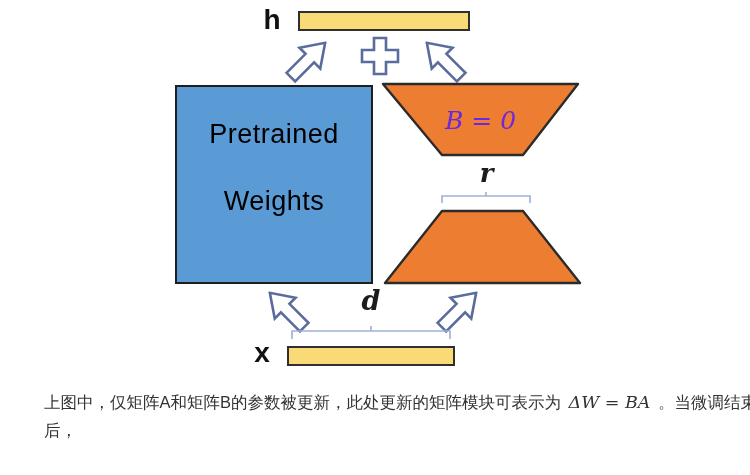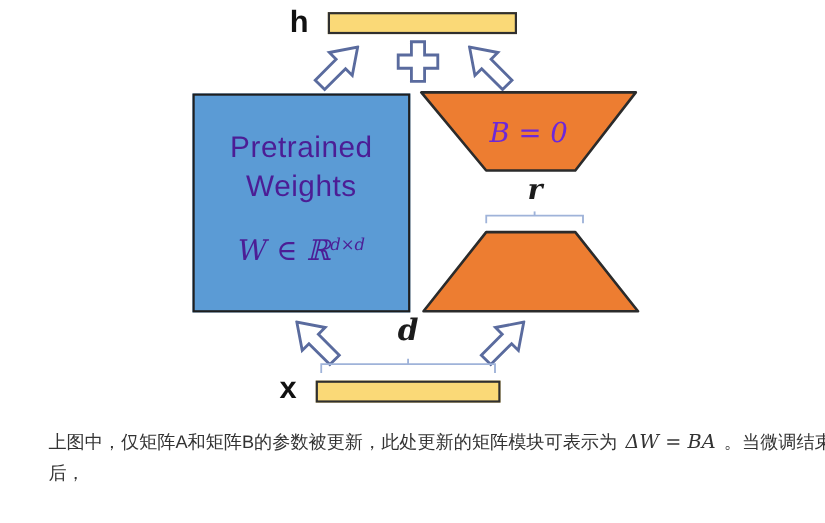--- a/index.html
+++ b/index.html
@@ -25,22 +25,22 @@
   .arrow-tl{left:282px;top:41px;transform:rotate(-45deg);}
   .arrow-tr{left:418px;top:41px;transform:rotate(-135deg);}
   .arrow-bl{left:261px;top:291px;transform:rotate(-135deg);}
   .arrow-br{left:433px;top:291px;transform:rotate(-45deg);}
   .plus{left:360px;top:36px;width:40px;height:40px;}
   .plus polygon{fill:#fff;stroke:var(--arrow);stroke-width:2.6;}
 
   
   .blue-box{left:175px;top:85px;width:198px;height:199px;background:var(--blue);
             border:2.5px solid #1e1e1e;display:flex;flex-direction:column;
-            align-items:center;color:#4c1d95;}
-  .blue-box .bb-line{font-size:27px;line-height:35px;letter-spacing:.5px;}
+            align-items:center;color:#000000;}
+  .blue-box .bb-line{font-size:27px;line-height:35px;letter-spacing:.5px;margin-top:32px;}
   .blue-box .bb-line:first-child{margin-top:30px;}
   .bb-formula{margin-top:26px;font-family:"DejaVu Serif",serif;font-style:italic;
               font-size:26px;}
   .bb-formula sup{font-size:15px;font-style:italic;}
 
   
   .trap polygon{fill:var(--orange);stroke:#2b2b2b;stroke-width:2.4;stroke-linejoin:round;}
   .trap-b{left:381px;top:82px;width:199px;height:76px;}
   .trap-a{left:383px;top:209px;width:199px;height:76px;}
   .trap-label{width:199px;text-align:center;color:#6d28d9;
@@ -83,21 +83,20 @@
   <svg class="abs plus" viewBox="0 0 40 40">
     <polygon points="14,2 26,2 26,14 38,14 38,26 26,26 26,38 14,38 14,26 2,26 2,14 14,14"></polygon>
   </svg>
   <svg class="abs arrow arrow-tr" viewBox="0 0 60 42">
     <polygon points="2,14 33,14 33,4 58,21 33,38 33,28 2,28"></polygon>
   </svg>
 
   <div class="abs blue-box">
     <div class="bb-line">Pretrained</div>
     <div class="bb-line">Weights</div>
-    <div class="bb-formula"><span>W ∈ ℝ</span><sup>d×d</sup></div>
   </div>
 
   <svg class="abs trap trap-b" viewBox="0 0 199 76">
     <polygon points="2,2 197,2 142,73 61,73"></polygon>
   </svg>
   <div class="abs trap-label b-label">B = 0</div>
 
   <div class="abs dim-label r-label">r</div>
   <svg class="abs bracket r-bracket" viewBox="0 0 91 12">
     <path d="M1,11 L1,4 L89,4 L89,11 M45,4 L45,0"></path>

